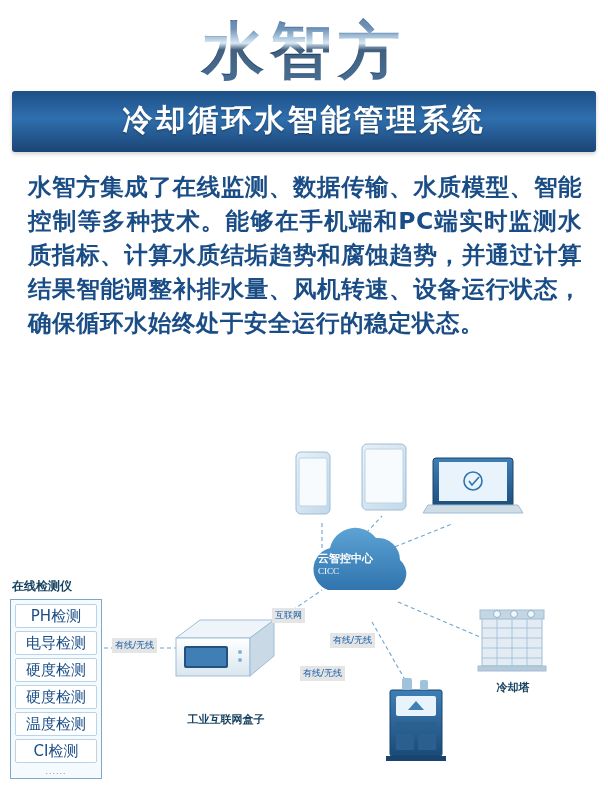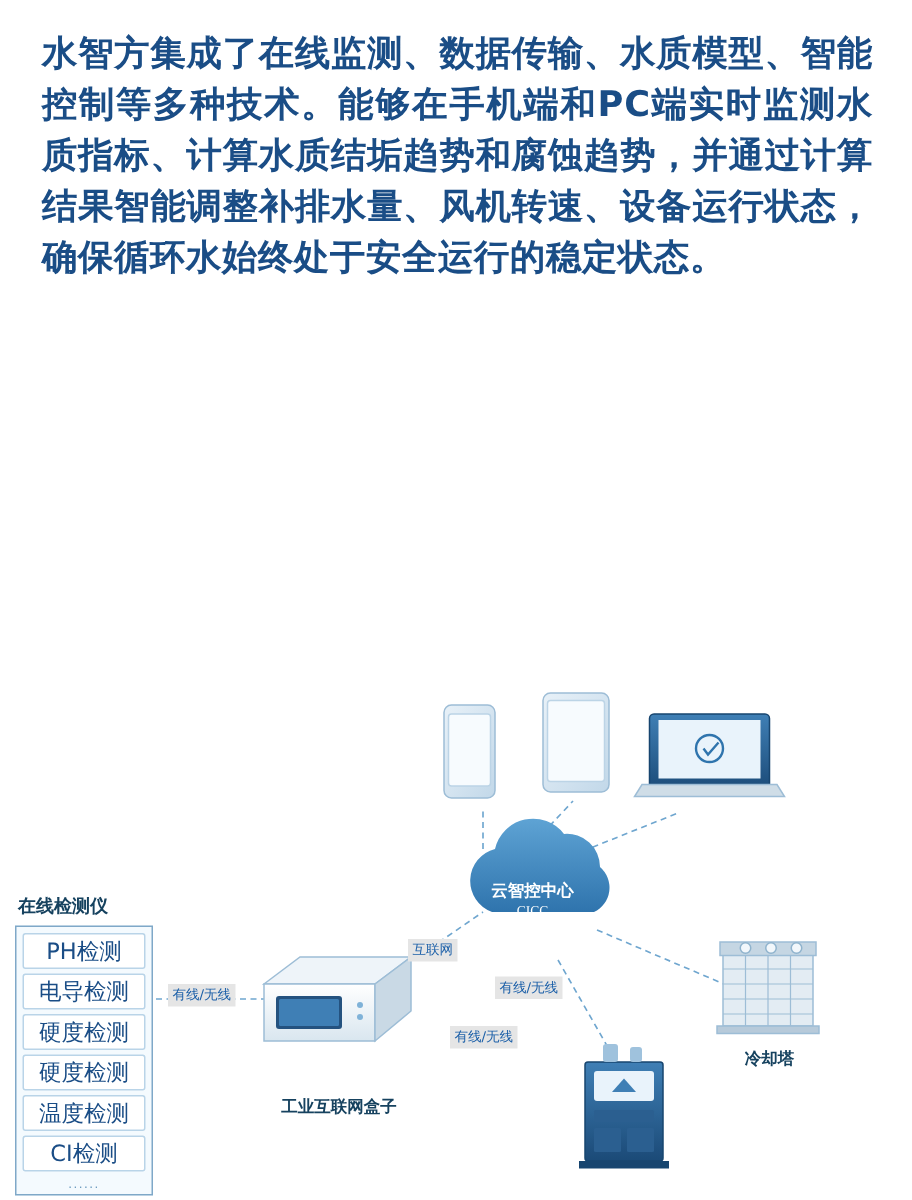--- a/index.html
+++ b/index.html
@@ -85,21 +85,21 @@
   .det-item {
     font-size:15px; color:#1a4d86; background:#ffffff;
     border:1px solid #b9d4e8; border-radius:2px;
     text-align:center; padding:1.5px 0; margin-bottom:3px;
     font-family:"DejaVu Sans", sans-serif;
   }
   .det-dots { text-align:center; font-size:9px; color:#6d9cc0; letter-spacing:1px; }
 
   
   .cloud-label {
-    position:absolute; left:318px; top:140px; width:74px; text-align:center;
+    position:absolute; left:318px; top:122px; width:74px; text-align:left;
     color:#ffffff; font-size:11px; font-weight:bold; line-height:1.25;
     font-family:Liberation Serif, serif;
   }
   .cloud-label .sub { font-size:9px; font-weight:normal; }
 
   
   .proto {
     position:absolute; left:520px; top:36px; width:86px;
     font-size:7.5px; color:#16425f; line-height:1.5;
     font-family:"DejaVu Sans", sans-serif;
@@ -120,20 +120,24 @@
   .cap {
     position:absolute; font-size:11px; font-weight:bold; color:#16425f;
     font-family:"DejaVu Sans", sans-serif; text-align:center;
   }
 </style>
 </head>
 <body>
 
 <div class="page">
 
+  <div class="title-main">水智方</div>
+  <div class="title-sub-wrap">
+    <div class="title-sub">冷却循环水智能管理系统</div>
+  </div>
 
   <div class="intro">水智方集成了在线监测、数据传输、水质模型、智能控制等多种技术。能够在手机端和PC端实时监测水质指标、计算水质结垢趋势和腐蚀趋势，并通过计算结果智能调整补排水量、风机转速、设备运行状态，确保循环水始终处于安全运行的稳定状态。</div>
 
   <div class="diagram">
 
     <svg width="608" height="370" viewBox="0 0 608 370">
       <defs>
         <linearGradient id="gLap" x1="0" y1="0" x2="0" y2="1">
           <stop offset="0%" stop-color="#3f7fb5"></stop>
             <stop offset="100%" stop-color="#1e4f7d"></stop>

